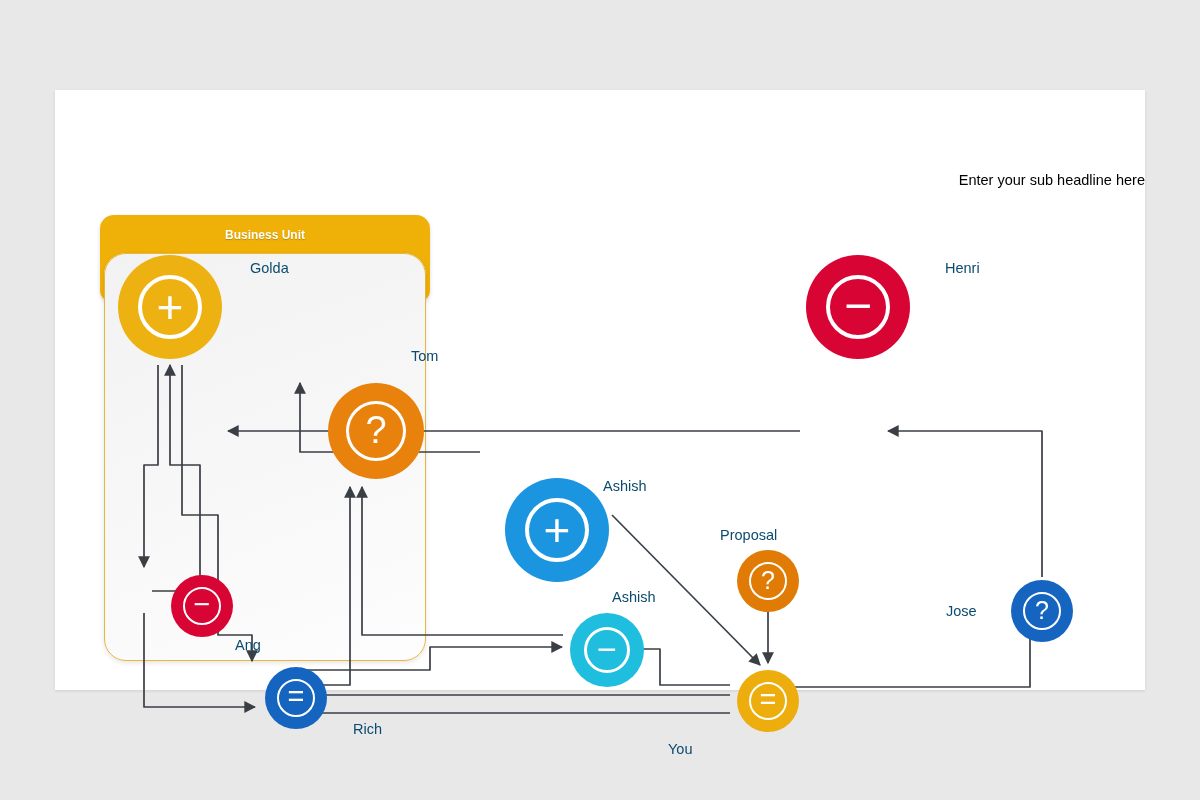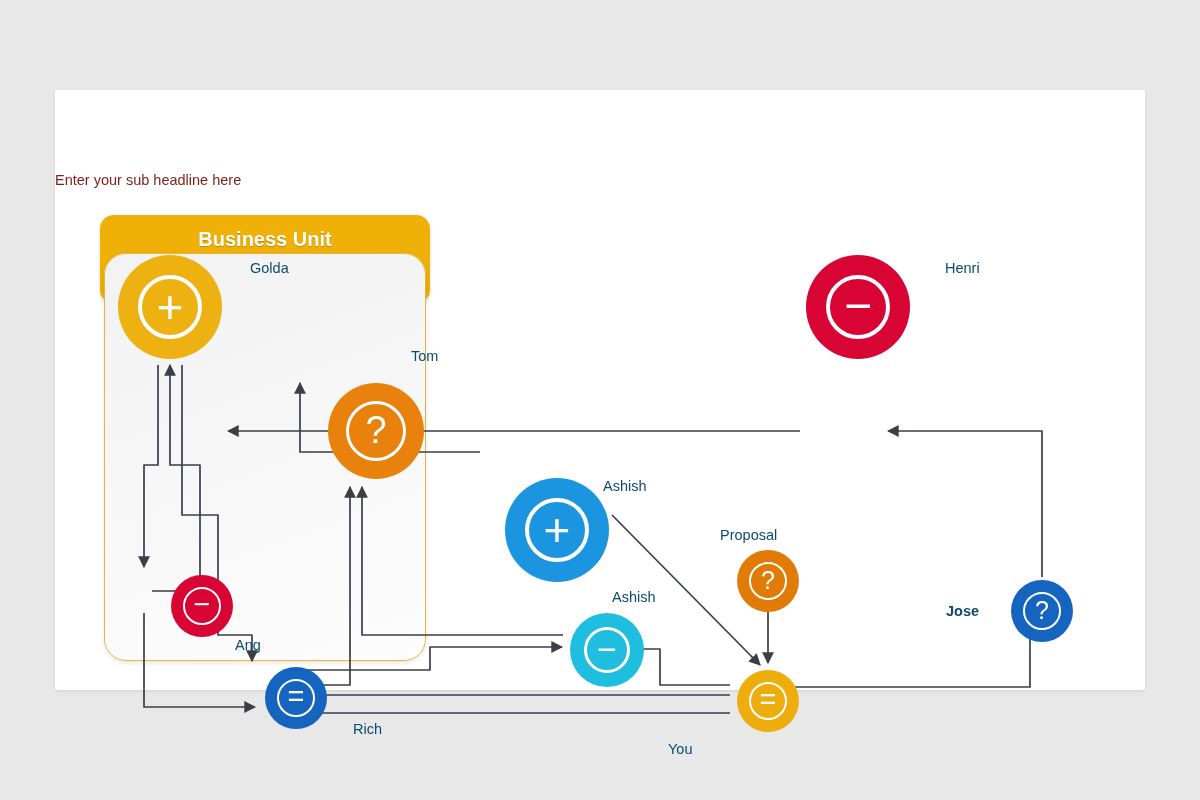--- a/index.html
+++ b/index.html
@@ -17,40 +17,40 @@
     box-shadow:0 1px 3px rgba(0,0,0,0.10);
   }
   .title{
     position:absolute;left:0;top:26px;width:1090px;
     text-align:center;
     font-size:35px;color:#565656;font-weight:400;
     letter-spacing:0.2px;
   }
   .subtitle{
     position:absolute;left:0;top:82px;width:1090px;
-    text-align:left;
-    font-size:14.5px;color:#7f1d1d;font-weight:400;
+    text-align:right;
+    font-size:14.5px;color:#000000;font-weight:400;
   }
 
   
   .board{position:absolute;left:45px;top:125px;width:1005px;height:450px;}
   .col{position:absolute;top:0;width:330px;height:450px;}
   .col.c0{left:0;}
   .col.c1{left:332px;}
   .col.c2{left:664px;}
 
   .col-head{
     position:absolute;left:0;top:0;width:100%;height:86px;
     border-radius:14px 14px 10px 10px;
     box-shadow:0 2px 4px rgba(0,0,0,0.14);
   }
   .col-head-label{
     position:absolute;left:0;top:13px;width:100%;
     text-align:center;color:#ffffff;
-    font-size:20px;font-weight:bold;
+    font-size:12px;font-weight:bold;
     text-shadow:0 1px 1px rgba(0,0,0,0.22);
   }
   .col-body{
     position:absolute;left:4px;top:38px;width:322px;height:408px;
     border-radius:22px;
     background:linear-gradient(160deg,#f2f2f2 0%,#f6f6f6 40%,#fdfdfd 100%);
     box-shadow:0 2px 5px rgba(0,0,0,0.10);
   }
   .col-outline{
     position:absolute;left:4px;top:38px;width:320px;height:406px;
@@ -176,17 +176,17 @@
           <div class="ring" style="width: 64px; height: 64px; border-width: 4px;">
             <span class="glyph" style="font-size: 48px; margin-top: -3px;">−</span>
           </div>
         </div>
         <div class="label" style="left: 845px; top: 45px;">Henri</div>
         <div class="node" style="left: 911px; top: 365px; width: 62px; height: 62px; background: rgb(21, 101, 192);">
           <div class="ring" style="width: 38px; height: 38px; border-width: 2px;">
             <span class="glyph" style="font-size: 25px; margin-top: -2px;">?</span>
           </div>
         </div>
-        <div class="label" style="left: 846px; top: 388px; font-weight: bold;">Jose</div>
+        <div class="label" style="left: 846px; top: 388px;">Jose</div>
       </div>
 
   </div>
 </div>
 
 </body></html>

